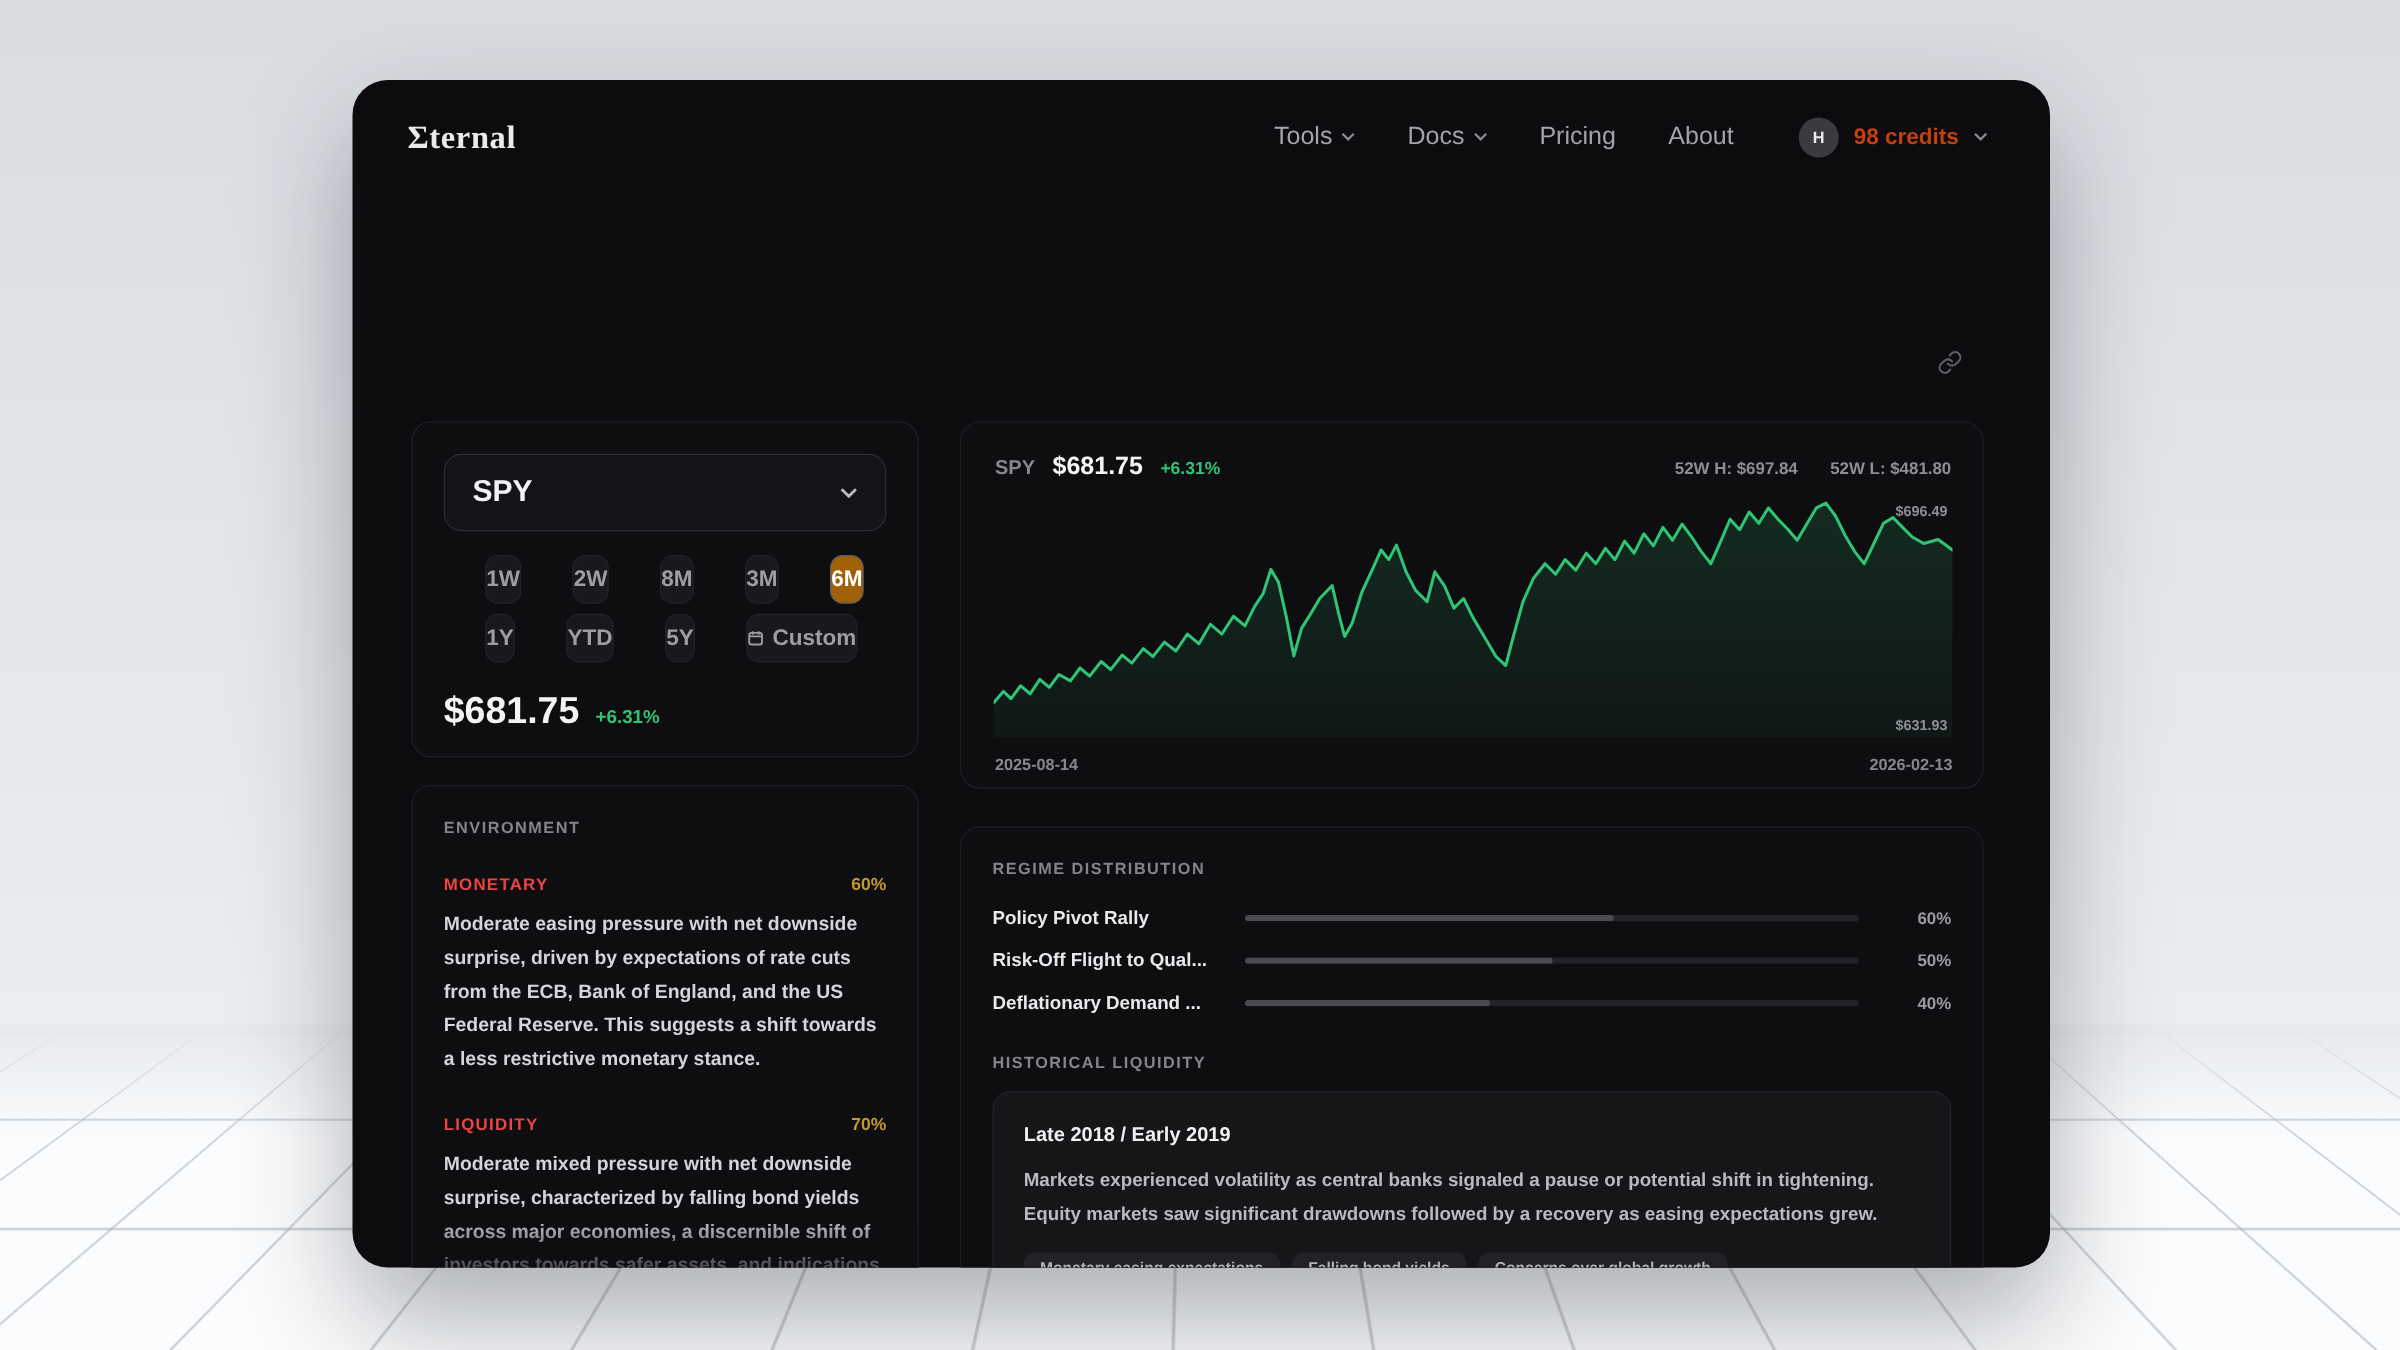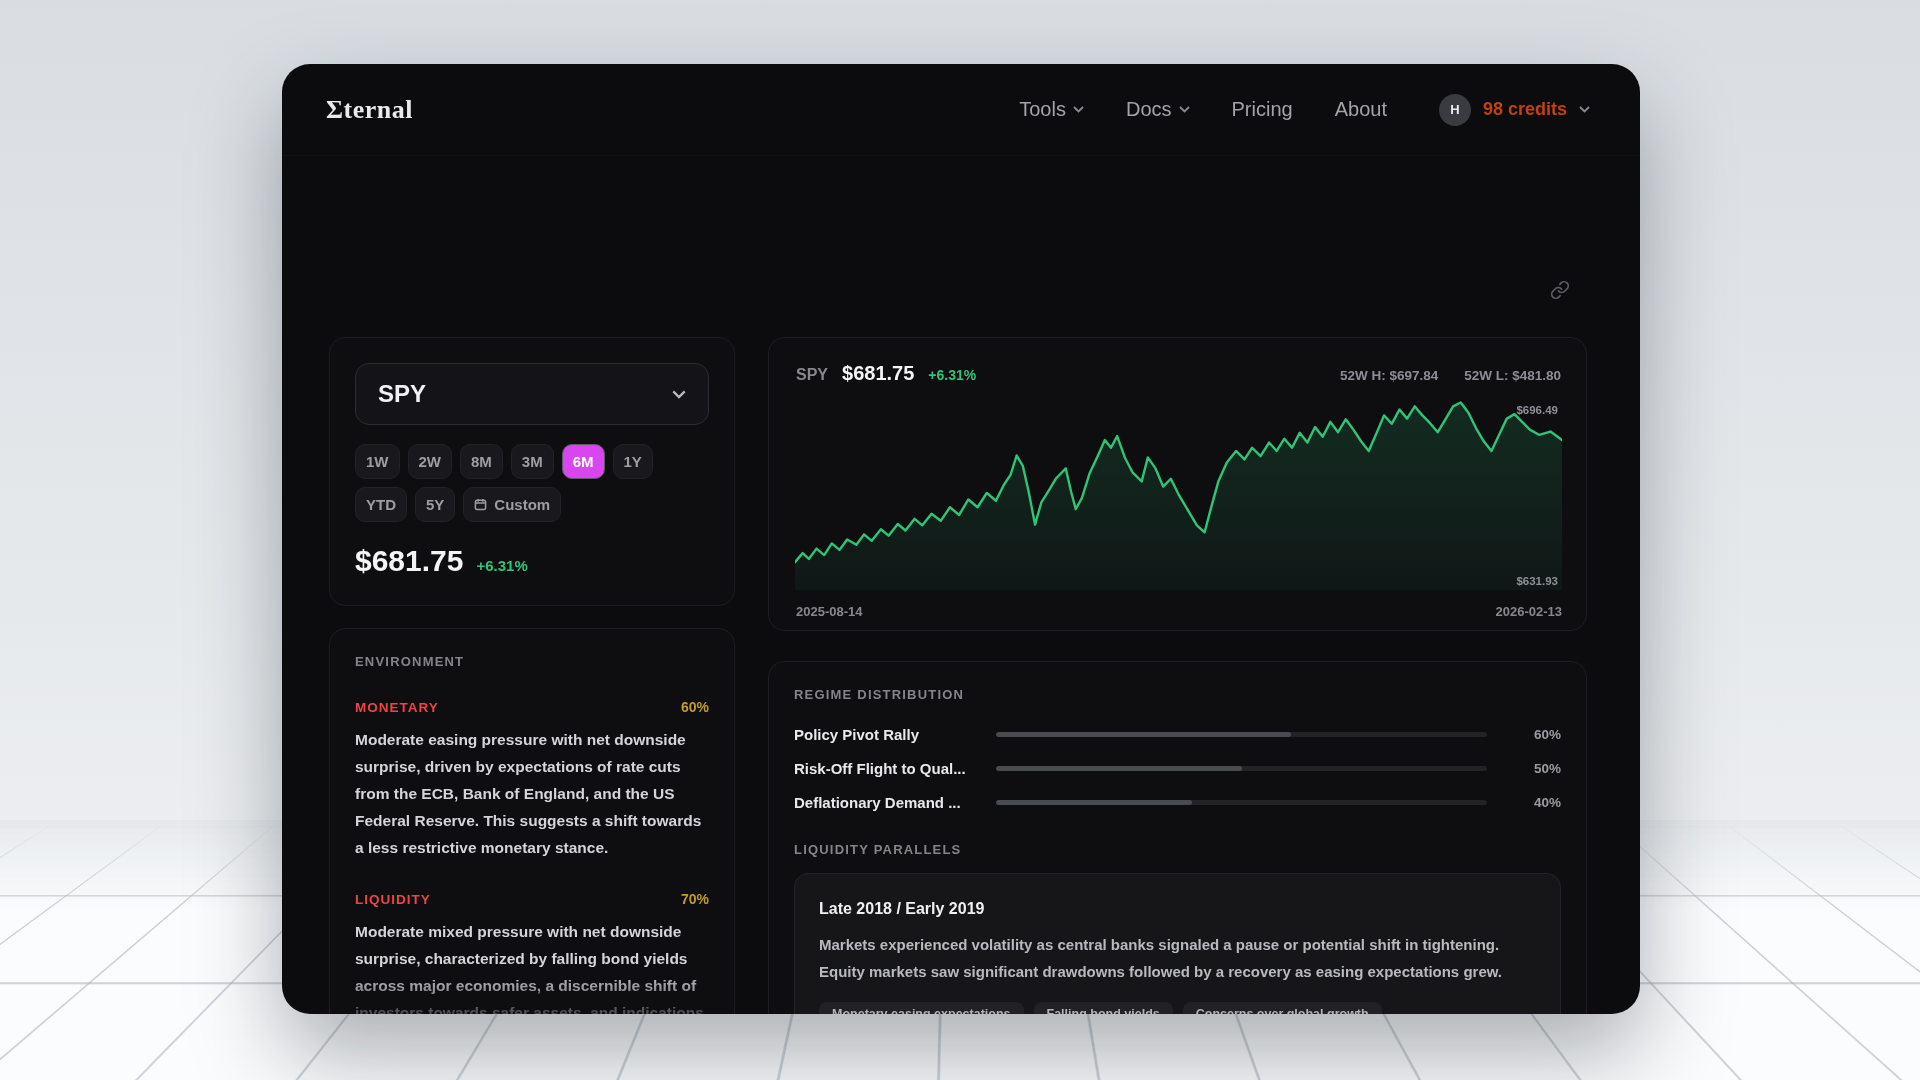--- a/index.html
+++ b/index.html
@@ -37,23 +37,23 @@
   .card { background:#0e0e11; border:1px solid #1e1e23; border-radius:16px; }
 
   
   .left-col { position:absolute; left:47px; top:181px; width:406px; }
   .sym-card { height:269px; padding:25px; }
   .dropdown { height:62px; background:#141418; border:1px solid #2c2c32; border-radius:14px; display:flex;
     align-items:center; padding:0 22px; cursor:pointer; }
   .dropdown .sym { font-size:24px; font-weight:600; color:#f2f2f4; }
   .dropdown .chev { margin-left:auto; width:14px; height:9px; stroke:#b9b9bf; }
   .ranges { margin-top:19px; display:flex; flex-wrap:wrap; gap:8px; width:340px; }
-  .rbtn { background:#19191d; border:1px solid #222227; color:#9d9da4; font-size:15px; font-weight:700;
-    border-radius:10px; padding:8px 10px; cursor:pointer; display:flex; align-items:center; gap:7px; }
-  .rbtn.sel { background:#d946ef; border-color:#5b5b63; color:#ffffff; }
+  .rbtn { background:#19191d; border:1px solid #222227; color:#9d9da4; font-size:18px; font-weight:700;
+    border-radius:10px; padding:8px 0; cursor:pointer; display:flex; align-items:center; gap:7px;margin-left:33px; }
+  .rbtn.sel { background:#a16207; border-color:#5b5b63; color:#ffffff; }
   .cal { width:13px; height:13px; stroke:#9d9da4; stroke-width:1.6; fill:none; }
   .price-row { margin-top:22px; display:flex; align-items:baseline; gap:13px; }
   .big-price { font-size:30px; font-weight:700; color:#f4f4f6; }
   .chg { font-size:15px; font-weight:700; color:#2fc576; }
 
   .env-card { margin-top:22px; height:414px; padding:25px; position:relative; overflow:hidden; }
   .sec-label { font-size:13px; font-weight:700; letter-spacing:1.2px; color:#84848b; }
   .env-sec { margin-top:30px; }
   .env-head { display:flex; align-items:center; justify-content:space-between; }
   .env-name { font-size:13.5px; font-weight:700; letter-spacing:1px; color:#ef4444; }
@@ -249,21 +249,21 @@
           </div>
           <div class="rrow">
             <span class="rlabel">Deflationary Demand ...</span>
             <div class="rtrack">
                 <div class="rfill" style="width: 40%;"></div>
               </div>
             <span class="rpct">40%</span>
           </div>
         </div>
 
-        <div class="sec-label hp-label">LIQUIDITY PARALLELS</div>
+        <div class="sec-label hp-label">HISTORICAL LIQUIDITY</div>
 
         <div class="hp-card">
           <div class="hp-title">Late 2018 / Early 2019</div>
           <p class="hp-text">Markets experienced volatility as central banks signaled a pause or potential shift in tightening. Equity markets saw significant drawdowns followed by a recovery as easing expectations grew.</p>
           <div class="tags">
             <span class="tag">Monetary easing expectations</span>
             <span class="tag">Falling bond yields</span>
             <span class="tag">Concerns over global growth</span>
           </div>
         </div>

